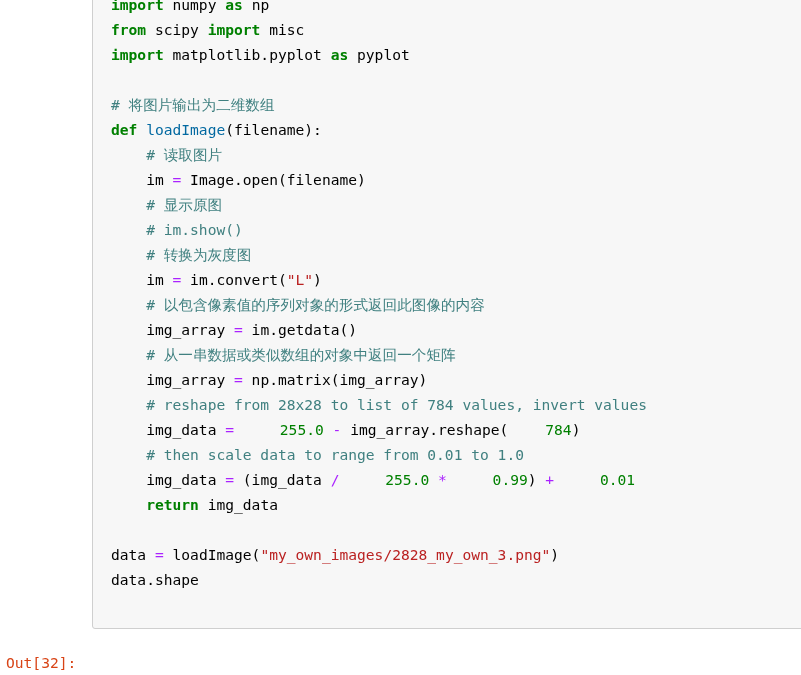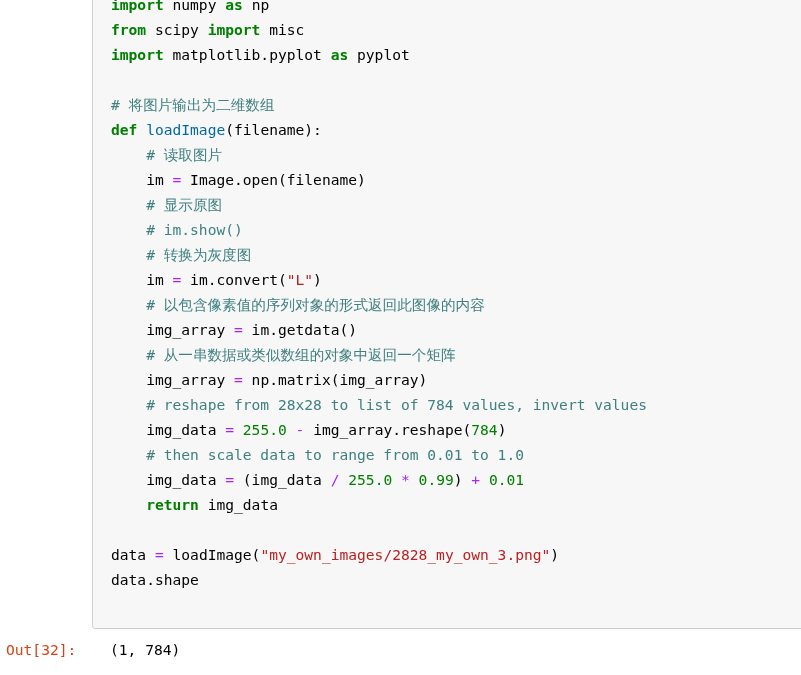--- a/index.html
+++ b/index.html
@@ -45,33 +45,34 @@
     white-space: pre;
     letter-spacing: 0px;
   }
   .code .line { display: block; height: 25px; }
 
   
   .kw   { color: #008000; font-weight: bold; }   
   .fn   { color: #0369a1; }                      
   .cm   { color: #408080; }  
   .st   { color: #ba2121; }                      
-  .nu   { color: #008000; }                      
+  .nu   { color: #008000; margin-left: 37px; }                      
   .op   { color: #aa22ff; }                      
   .nm   { color: #000000; }                      
 
   
   .cell-output {
     position: absolute;
     left: 0px;
     top: 637px;
     width: 801px;
     height: 38px;
     display: flex;
-    align-items: flex-start;
+    align-items: flex-end;
+    gap: 32px;
   }
   .out-prompt {
     width: 92px;
     flex: 0 0 92px;
     text-align: left;
     padding-left: 6px;
     box-sizing: border-box;
     font-family: "DejaVu Sans Mono", "Liberation Mono", monospace;
     font-size: 14.6px;
     line-height: 25px;
@@ -91,16 +92,15 @@
 <body>
 
 <div class="notebook">
 
   <div class="cell-input">
     <pre class="code" id="code-body"><span class="line"><span class="kw">import</span><span class="nm"> </span><span class="nm">numpy</span><span class="nm"> </span><span class="kw">as</span><span class="nm"> </span><span class="nm">np</span></span><span class="line"><span class="kw">from</span><span class="nm"> scipy </span><span class="kw">import</span><span class="nm"> misc</span></span><span class="line"><span class="kw">import</span><span class="nm"> matplotlib.pyplot </span><span class="kw">as</span><span class="nm"> pyplot</span></span><span class="line"><span class="nm"></span></span><span class="line"><span class="cm"># 将图片输出为二维数组</span></span><span class="line"><span class="kw">def</span><span class="nm"> </span><span class="fn">loadImage</span><span class="nm">(filename):</span></span><span class="line"><span class="cm">    # 读取图片</span></span><span class="line"><span class="nm">    im </span><span class="op">=</span><span class="nm"> Image.open(filename)</span></span><span class="line"><span class="cm">    # 显示原图</span></span><span class="line"><span class="cm">    # im.show()</span></span><span class="line"><span class="cm">    # 转换为灰度图</span></span><span class="line"><span class="nm">    im </span><span class="op">=</span><span class="nm"> im.convert(</span><span class="st">"L"</span><span class="nm">)</span></span><span class="line"><span class="cm">    # 以包含像素值的序列对象的形式返回此图像的内容</span></span><span class="line"><span class="nm">    img_array </span><span class="op">=</span><span class="nm"> im.getdata()</span></span><span class="line"><span class="cm">    # 从一串数据或类似数组的对象中返回一个矩阵</span></span><span class="line"><span class="nm">    img_array </span><span class="op">=</span><span class="nm"> np.matrix(img_array)</span></span><span class="line"><span class="cm">    # reshape from 28x28 to list of 784 values, invert values</span></span><span class="line"><span class="nm">    img_data </span><span class="op">=</span><span class="nm"> </span><span class="nu">255.0</span><span class="nm"> </span><span class="op">-</span><span class="nm"> img_array.reshape(</span><span class="nu">784</span><span class="nm">)</span></span><span class="line"><span class="cm">    # then scale data to range from 0.01 to 1.0</span></span><span class="line"><span class="nm">    img_data </span><span class="op">=</span><span class="nm"> (img_data </span><span class="op">/</span><span class="nm"> </span><span class="nu">255.0</span><span class="nm"> </span><span class="op">*</span><span class="nm"> </span><span class="nu">0.99</span><span class="nm">) </span><span class="op">+</span><span class="nm"> </span><span class="nu">0.01</span></span><span class="line"><span class="nm">    </span><span class="kw">return</span><span class="nm"> img_data</span></span><span class="line"><span class="nm"></span></span><span class="line"><span class="nm">data </span><span class="op">=</span><span class="nm"> loadImage(</span><span class="st">"my_own_images/2828_my_own_3.png"</span><span class="nm">)</span></span><span class="line"><span class="nm">data.shape</span></span></pre>
   </div>
 
   <div class="cell-output">
     <div class="out-prompt">Out[32]:</div>
-    <div class="out-text">(1, 784)</div>
   </div>
 
 </div>
 
 </body></html>

